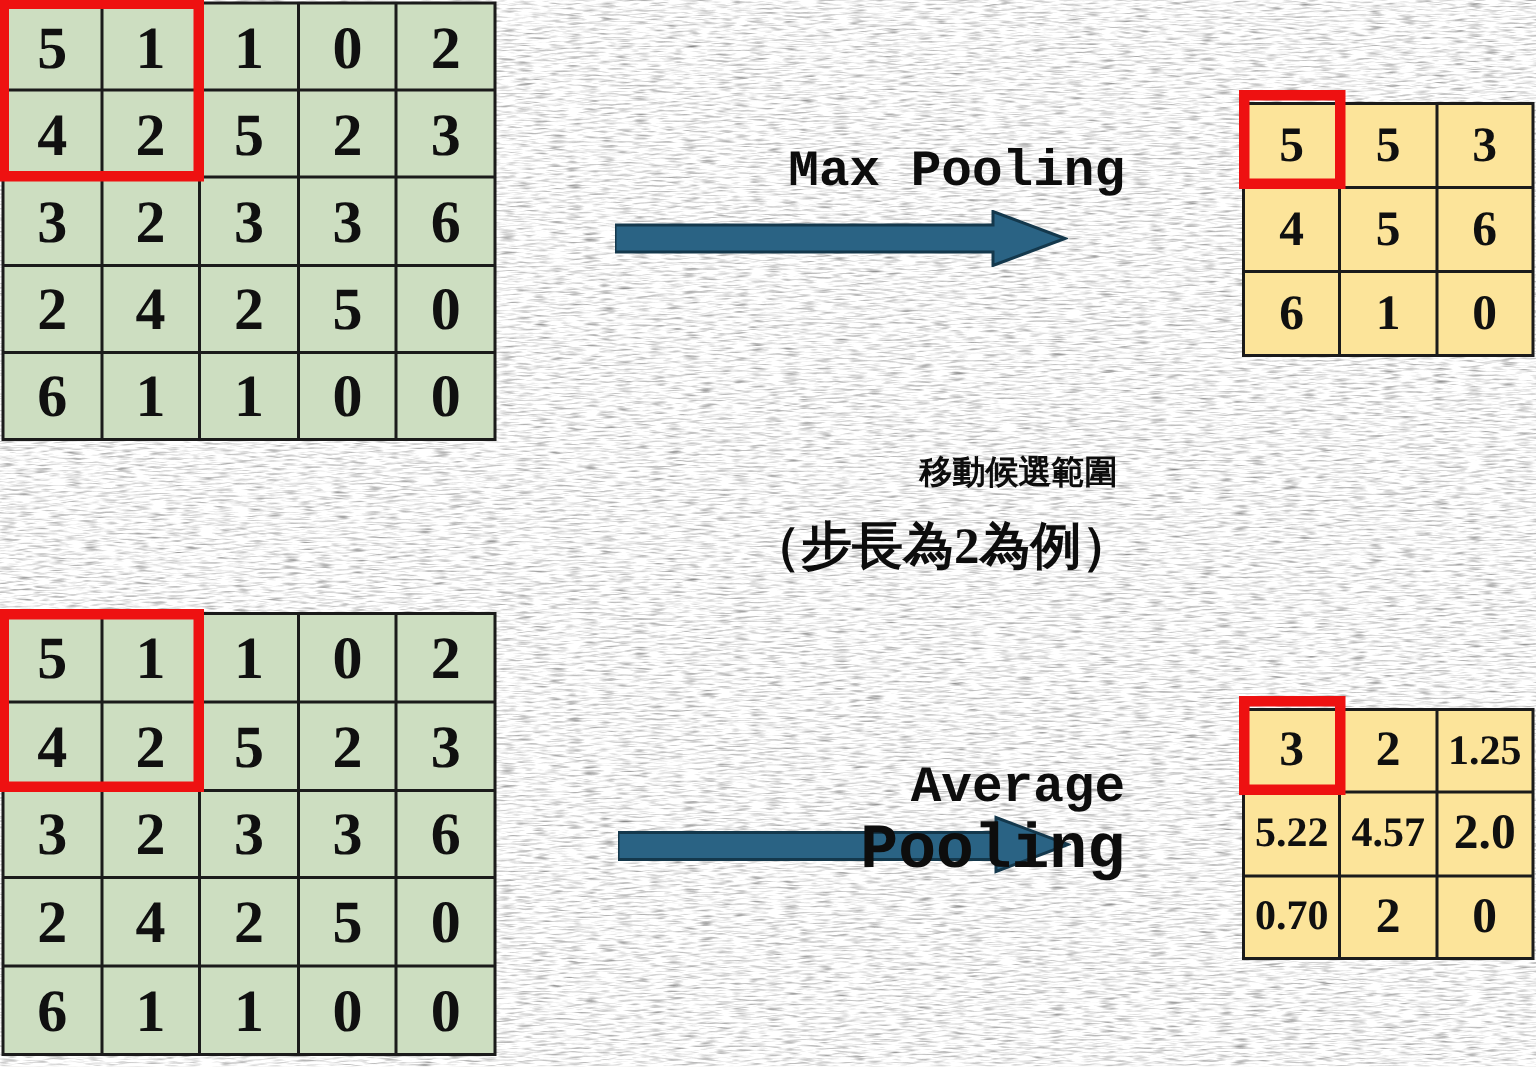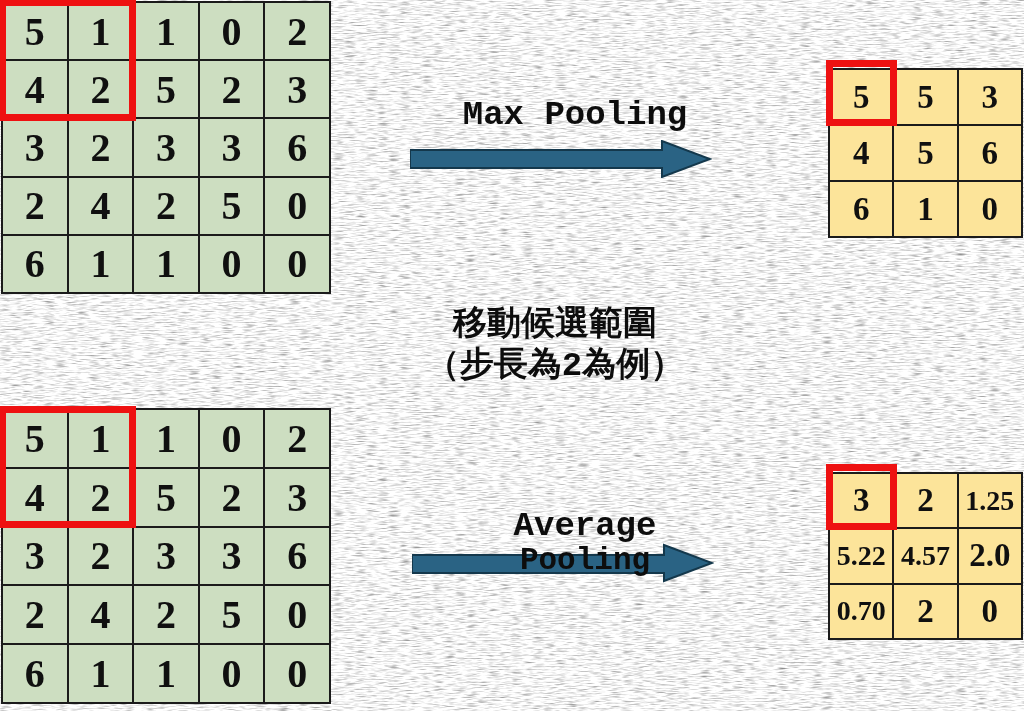--- a/index.html
+++ b/index.html
@@ -16,38 +16,38 @@
   .grid.yellow .cell { background:#fce49a; }
   .cell { display:flex; align-items:center; justify-content:center;
           font-weight:bold; color:#101010; }
   .green  .cell { font-size:40px; }
   .yellow .cell { font-size:33px; }
   .yellow .cell.small { font-size:28px; }
 
   .hl { position:absolute; border:7px solid #ee1111; z-index:2; pointer-events:none; }
 
   .label { position:absolute; z-index:3; color:#0d0d0d; font-weight:bold;
-           text-align:center; white-space:nowrap; }
+           text-align:right; white-space:nowrap; }
   .mono  { font-family:"Liberation Mono", monospace; }
 
   .arrow { position:absolute; z-index:1; }
 
   #grid-input-top    { left:1px;   top:1px;   width:330px; height:293px; }
   #grid-input-bottom { left:1px;   top:408px; width:330px; height:296px; }
   #grid-max-out      { left:828px; top:68px;  width:195px; height:170px; }
   #grid-avg-out      { left:828px; top:472px; width:195px; height:168px; }
 
   .hl-green  { left:-2px; top:-2px; width:137px; height:122px; }
   .hl-yellow { left:-2px; top:-8px; width:71px;  height:66px;  }
 
   #label-max   { left:400px; top:96px;  width:350px; font-size:34px; }
-  #caption-l1  { left:355px; top:300px; width:400px; font-size:34px; }
-  #caption-l2  { left:355px; top:341px; width:400px; font-size:34px;font-family:Liberation Mono, monospace; }
+  #caption-l1  { left:345px; top:300px; width:400px; font-size:22px; }
+  #caption-l2  { left:355px; top:341px; width:400px; font-size:34px; }
   #label-avg1  { left:420px; top:507px; width:330px; font-size:34px; }
-  #label-avg2  { left:420px; top:543px; width:330px; font-size:31px; }
+  #label-avg2  { left:420px; top:543px; width:330px; font-size:42px; }
 
   #arrow-max { left:410px; top:140px; }
   #arrow-avg { left:412px; top:543px; }
 </style>
 </head>
 <body>
 
 <div class="stage">
 
   <svg class="noise" width="1024" height="711" aria-hidden="true">

